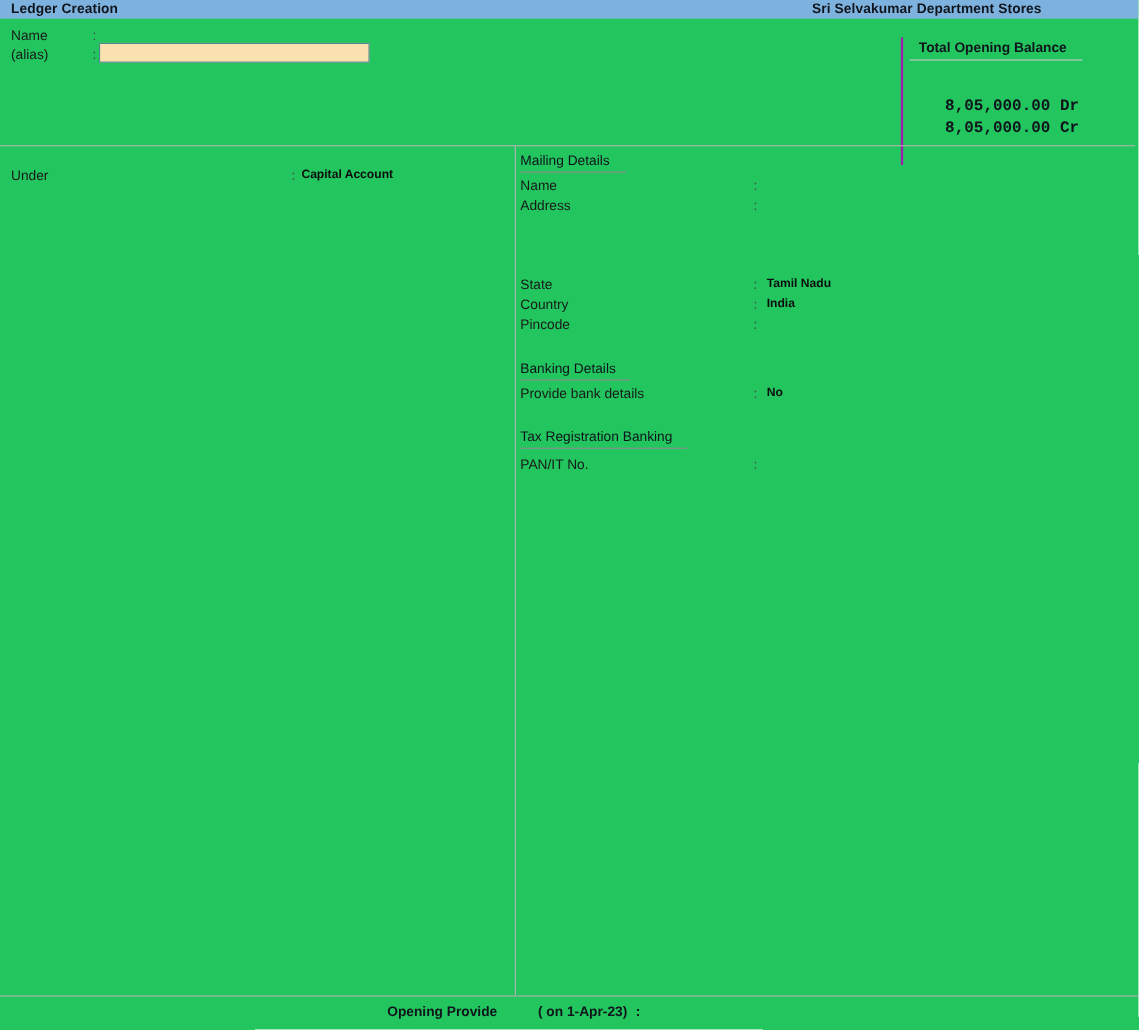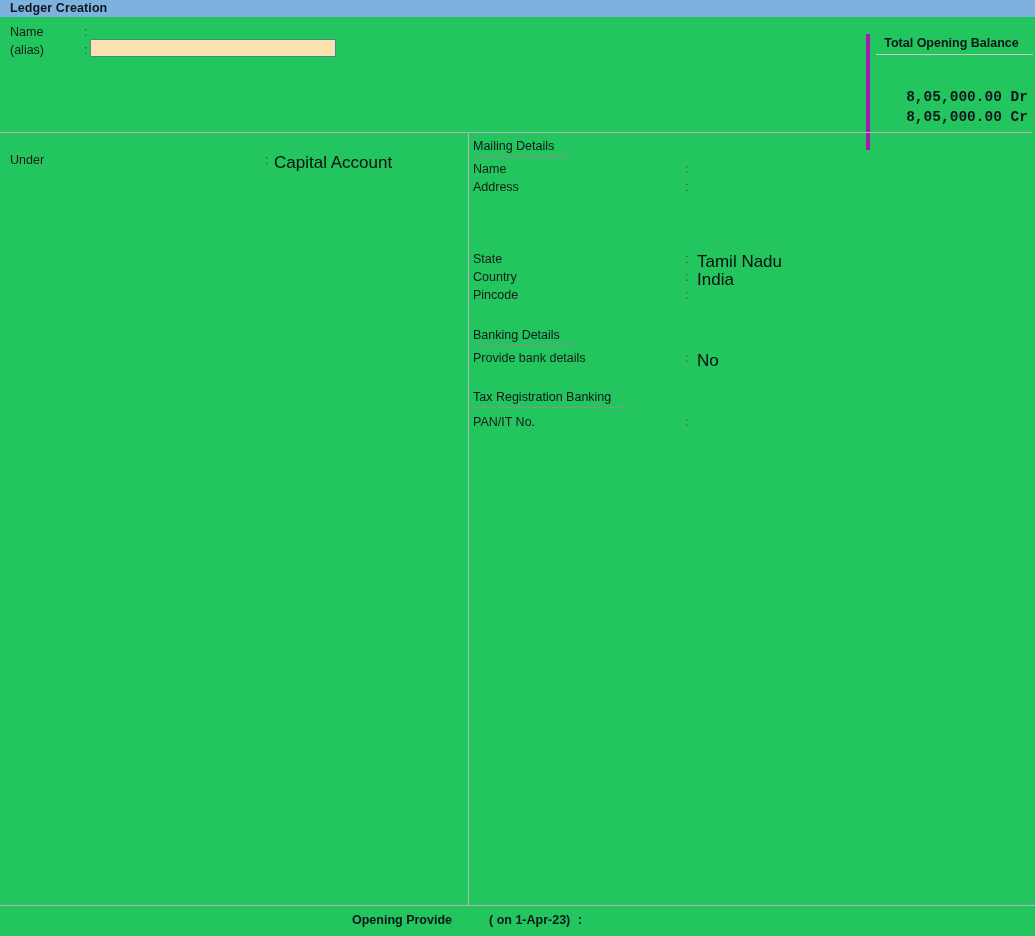--- a/index.html
+++ b/index.html
@@ -62,43 +62,43 @@
     white-space: nowrap;
   }
   .lbl.alias { }
   .colon {
     position: absolute;
     font-size: 12.5px;
     color: #4a4a4a;
   }
   .val {
     position: absolute;
-    font-size: 17px;
-    font-weight: normal;
+    font-size: 11px;
+    font-weight: bold;
     color: #0d0d0d;
     white-space: nowrap;
   }
 
   .name-input {
     position: absolute;
     left: 90px; top: 22px;
     width: 246px;
     height: 18px;
     background: #fae2b0;
     border: 1px solid #4a8592;
     box-sizing: border-box;
   }
 
   
   .totals-panel {
     position: absolute;
-    left: 866px; top: 17px;
+    left: 819px; top: 17px;
     width: 169px;
     height: 116px;
-    border-left: 4px solid #a21caf;
+    border-left: 2px solid #a21caf;
     box-sizing: border-box;
   }
   .totals-title {
     position: absolute;
     left: 0; top: 2px;
     width: 163px;
     text-align: center;
     font-size: 12.5px;
     font-weight: bold;
     color: #10151c;
@@ -188,20 +188,21 @@
     color: #10151c;
   }
 </style>
 </head>
 <body>
 
 <div id="screen">
 
   <div class="titlebar">
     <div class="tb-left">Ledger Creation</div>
+    <div class="tb-right">Sri Selvakumar Department Stores</div>
   </div>
 
   <div class="topzone">
 
     <div class="lbl" style="left:10px; top:8px;">Name</div>
     <div class="colon" style="left:84px; top:8px;">:</div>
     <div class="name-input" title=""></div>
 
     <div class="lbl alias" style="left:10px; top:26px;">(alias)</div>
     <div class="colon" style="left:84px; top:26px;">:</div>

